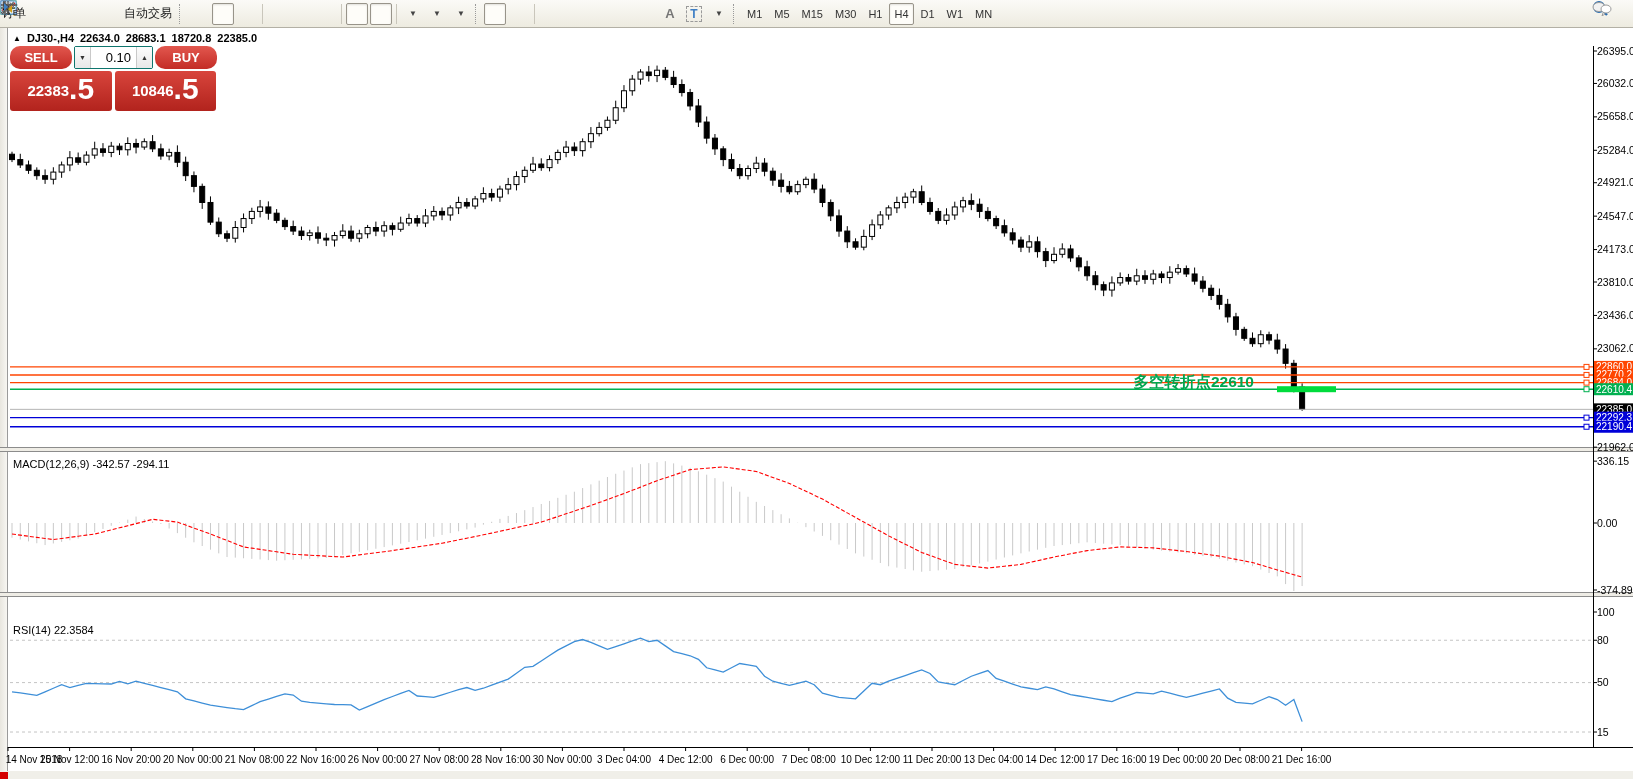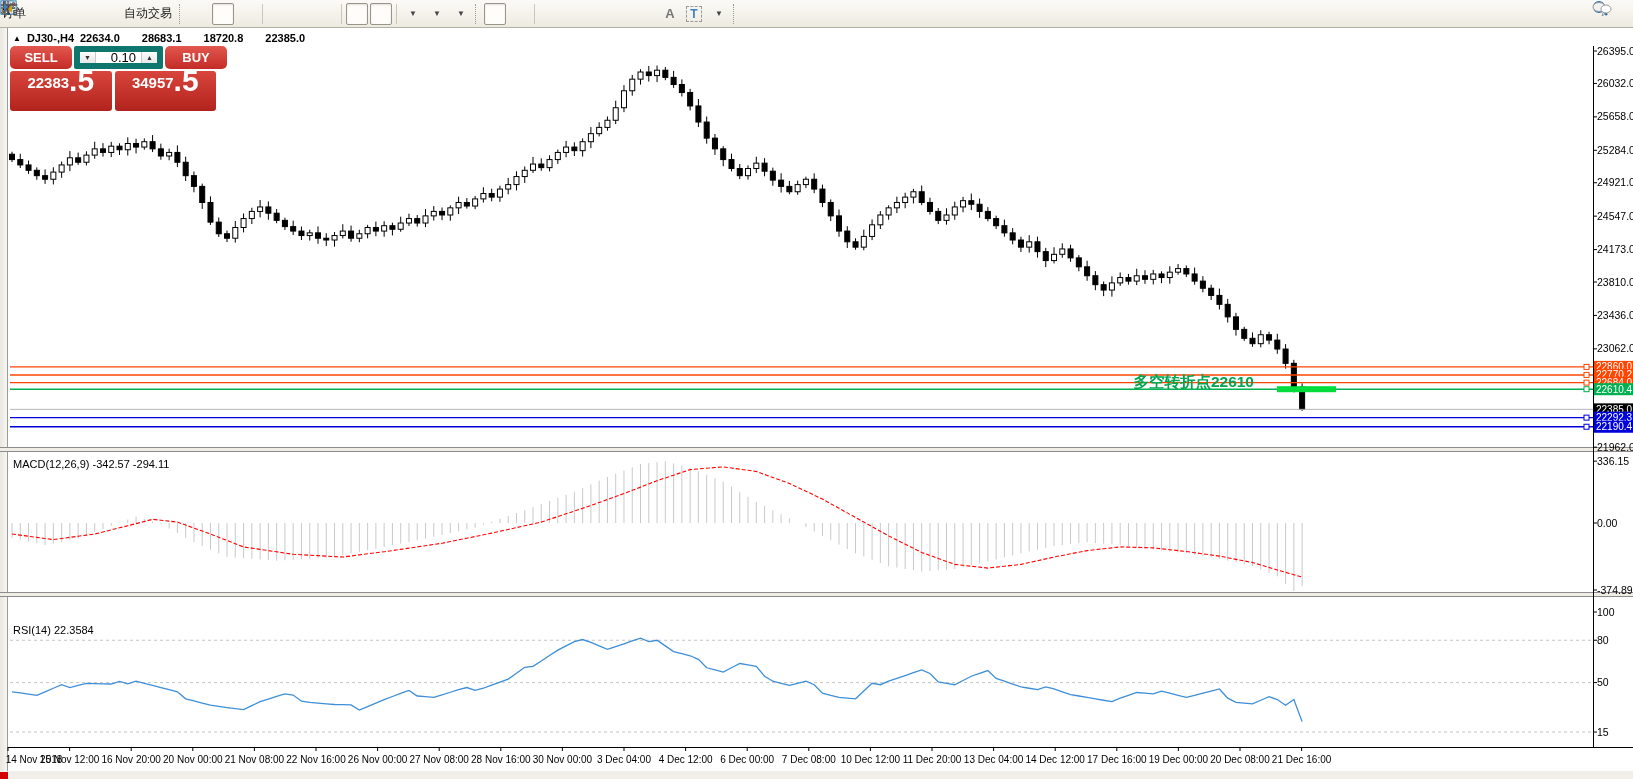--- a/index.html
+++ b/index.html
@@ -26,31 +26,31 @@
   svg{position:absolute;left:0;top:0;}
   svg text{font-family:"Liberation Sans",sans-serif;}
   .charttitle{position:absolute;left:13px;top:4px;font-size:11px;font-weight:600;color:#000;
     display:flex;gap:6px;align-items:center;}
   .charttitle .tri{font-size:8px;}
   .paneheader{position:absolute;left:13px;font-size:11px;color:#000;}
   
   .tpanel{position:absolute;left:10px;top:18px;width:206px;}
   .trow1{display:flex;height:23px;}
   .tbtn-trade{flex:0 0 62px;display:flex;align-items:center;justify-content:center;color:#fff;
-    font-size:13px;font-weight:bold;background:linear-gradient(#e2574e,#c32c26);border-radius:5px;}
-  .stepper{flex:1;display:flex;margin:0 2px;border:6px solid #0f766e;background:#0c4a6e;border-radius:2px;}
+    font-size:13px;font-weight:bold;background:linear-gradient(#e2574e,#c32c26);border-radius:10px;}
+  .stepper{flex:1;display:flex;margin:0 2px;border:1px solid #0f766e;background:#0c4a6e;border-radius:2px;}
   .stepbtn{width:15px;display:flex;align-items:center;justify-content:center;font-size:7px;color:#333;
     background:linear-gradient(#fcfcfc,#e8e8e8);}
   .stepbtn.l{border-right:1px solid #c9c9c9;}
   .stepbtn.r{border-left:1px solid #c9c9c9;}
   .stepval{flex:1;border:none;outline:none;text-align:right;font-size:13px;padding:0 5px 0 0;
     font-family:"Liberation Sans",sans-serif;width:40px;}
   .trow2{display:flex;margin-top:2px;height:40px;gap:3px;}
   .pricebox{flex:1;background:linear-gradient(#d8453c,#b2231d);border-radius:3px;color:#fff;
-    display:flex;align-items:flex-end;justify-content:center;padding-bottom:18px;}
+    display:flex;align-items:flex-end;justify-content:center;padding-bottom:10px;}
   .pricebox .main{font-size:15px;font-weight:bold;line-height:1;margin-bottom:3px;}
   .pricebox .frac{font-size:30px;font-weight:bold;line-height:0.8;}
   .redfrag{position:absolute;left:0;top:744px;width:8px;height:7px;background:#d40000;}
   
   .ic{display:inline-block;}
 </style>
 </head>
 <body>
 
 <div class="toolbar">
@@ -258,20 +258,31 @@
   <div class="tbtn">
       <span class="ic">
     <svg width="16" height="16">
           <polygon points="4,3 8,7 4,11" fill="#3f7fc4"></polygon>
           <polygon points="12,5 8,9 12,13" fill="#d4a017"></polygon>
         </svg>
       </span>
       <span class="caret">▼</span>
     </div>
   <div class="grip"></div>
+  <div id="tfbar" style="display:flex;align-items:center;">
+      <div class="tbtn tftxt">M1</div>
+      <div class="tbtn tftxt">M5</div>
+      <div class="tbtn tftxt">M15</div>
+      <div class="tbtn tftxt">M30</div>
+      <div class="tbtn tftxt">H1</div>
+      <div class="tbtn tftxt pressed">H4</div>
+      <div class="tbtn tftxt">D1</div>
+      <div class="tbtn tftxt">W1</div>
+      <div class="tbtn tftxt">MN</div>
+    </div>
   <div class="tb-right">
     <div class="tbtn">
         <span class="ic">
       <svg width="17" height="17">
             <circle cx="7" cy="7" r="5" fill="none" stroke="#2a6db0" stroke-width="2"></circle>
             <line x1="11" y1="11" x2="15" y2="15" stroke="#2a6db0" stroke-width="2.4"></line>
           </svg>
         </span>
       </div>
     <div class="tbtn" style="margin-right:-8px;">
@@ -881,21 +892,21 @@
       <line x1="1593" y1="654.6" x2="1597" y2="654.6" stroke="#000"></line>
       <text x="1597" y="658.1" font-size="10.5" fill="#000">50</text>
       <line x1="1593" y1="704.02" x2="1597" y2="704.02" stroke="#000"></line>
       <text x="1597" y="707.52" font-size="10.5" fill="#000">15</text>
       <polyline points="12,663.778 20.27,664.9546666666666 28.54,666.1313333333334 36.81,667.308 45.08,663.778 53.349999999999994,660.248 61.62,656.718 69.89,659.542 78.16,657.424 86.42999999999999,655.306 94.69999999999999,655.5413333333333 102.97,655.7766666666666 111.24,656.012 119.50999999999999,653.4233333333333 127.78,655.7766666666666 136.05,653.188 144.32,655.306 152.59,657.424 160.85999999999999,659.542 169.13,661.66 177.39999999999998,663.778 185.67,670.838 193.94,672.956 202.20999999999998,675.074 210.48,677.192 218.75,678.3686666666666 227.01999999999998,679.5453333333334 235.29,680.722 243.56,681.6633333333333 251.82999999999998,677.6626666666667 260.1,673.662 268.37,671.0733333333333 276.64,668.4846666666667 284.90999999999997,665.896 293.18,667.0726666666667 301.45,673.1913333333333 309.71999999999997,674.3679999999999 317.99,675.074 326.26,675.78 334.53,676.486 342.79999999999995,676.7213333333333 351.07,676.9566666666667 359.34,682.134 367.60999999999996,678.604 375.88,675.074 384.15,671.544 392.41999999999996,668.4846666666667 400.69,665.4253333333334 408.96,662.366 417.22999999999996,668.014 425.5,668.72 433.77,669.426 442.03999999999996,666.8373333333333 450.31,664.2486666666666 458.58,661.66 466.84999999999997,659.542 475.12,662.366 483.39,660.248 491.65999999999997,657.1886666666667 499.92999999999995,654.1293333333333 508.2,651.0699999999999 516.47,645.1866666666667 524.74,639.3033333333333 533.01,638.362 541.28,632.9493333333334 549.55,627.5366666666666 557.8199999999999,622.124 566.0899999999999,617.888 574.36,613.652 582.63,611.534 590.9,614.358 599.17,617.888 607.4399999999999,621.418 615.7099999999999,618.594 623.98,615.77 632.25,612.946 640.52,610.122 648.79,613.652 657.06,612.24 665.3299999999999,617.888 673.5999999999999,623.5360000000001 681.87,625.654 690.14,627.772 698.41,631.302 706.68,639.774 714.9499999999999,641.892 723.2199999999999,644.01 731.49,639.774 739.76,635.538 748.03,636.95 756.3,638.362 764.5699999999999,648.246 772.8399999999999,653.188 781.11,655.306 789.38,657.424 797.65,655.306 805.92,653.188 814.1899999999999,656.718 822.4599999999999,665.19 830.7299999999999,667.308 839,669.426 847.27,670.132 855.54,670.838 863.81,663.072 872.0799999999999,655.306 880.3499999999999,656.718 888.62,653.188 896.89,650.364 905.16,647.54 913.43,644.716 921.6999999999999,641.892 929.9699999999999,645.422 938.24,653.894 946.51,655.306 954.78,656.718 963.05,652.482 971.3199999999999,648.246 979.5899999999999,645.422 987.8599999999999,642.598 996.13,650.364 1004.4,653.188 1012.67,656.012 1020.9399999999999,658.836 1029.21,660.248 1037.48,661.66 1045.75,658.836 1054.02,660.954 1062.29,663.778 1070.56,666.602 1078.83,668.014 1087.1,669.426 1095.37,670.838 1103.6399999999999,672.25 1111.9099999999999,673.662 1120.1799999999998,670.132 1128.45,667.308 1136.72,664.484 1144.99,665.19 1153.26,665.896 1161.53,663.072 1169.8,665.19 1178.07,667.308 1186.34,669.426 1194.61,667.308 1202.8799999999999,665.19 1211.1499999999999,663.072 1219.4199999999998,660.954 1227.6899999999998,670.132 1235.96,674.3679999999999 1244.23,675.074 1252.5,675.78 1260.77,672.25 1269.04,668.72 1277.31,671.544 1285.58,677.192 1293.85,671.544 1302.12,693.62768" fill="none" stroke="#3e8fd8" stroke-width="1.3"></polyline>
     </svg>
 
   <div class="charttitle">
     <span class="tri">▲</span>
     <span>DJ30-,H4</span>
-    <span style="font-weight:600;display:flex;gap:22px;">
+    <span style="font-weight:600;display:flex;gap:6px;">
       <span>22634.0</span>
       <span>28683.1</span>
       <span>18720.8</span>
       <span>22385.0</span>
     </span>
   </div>
 
   <div class="tpanel">
     <div class="trow1">
       <div class="tbtn-trade">SELL</div>
@@ -905,21 +916,21 @@
         <div class="stepbtn r">▲</div>
       </div>
       <div class="tbtn-trade">BUY</div>
     </div>
     <div class="trow2">
       <div class="pricebox">
         <span class="main">22383</span>
         <span class="frac">.5</span>
       </div>
       <div class="pricebox">
-        <span class="main">34957</span>
+        <span class="main">10846</span>
         <span class="frac">.5</span>
       </div>
     </div>
   </div>
 
   <div class="paneheader" style="top:430px;">
     <span>MACD(12,26,9)</span>
     <span>-342.57 -294.11</span>
   </div>
   <div class="paneheader" style="top:596px;">

